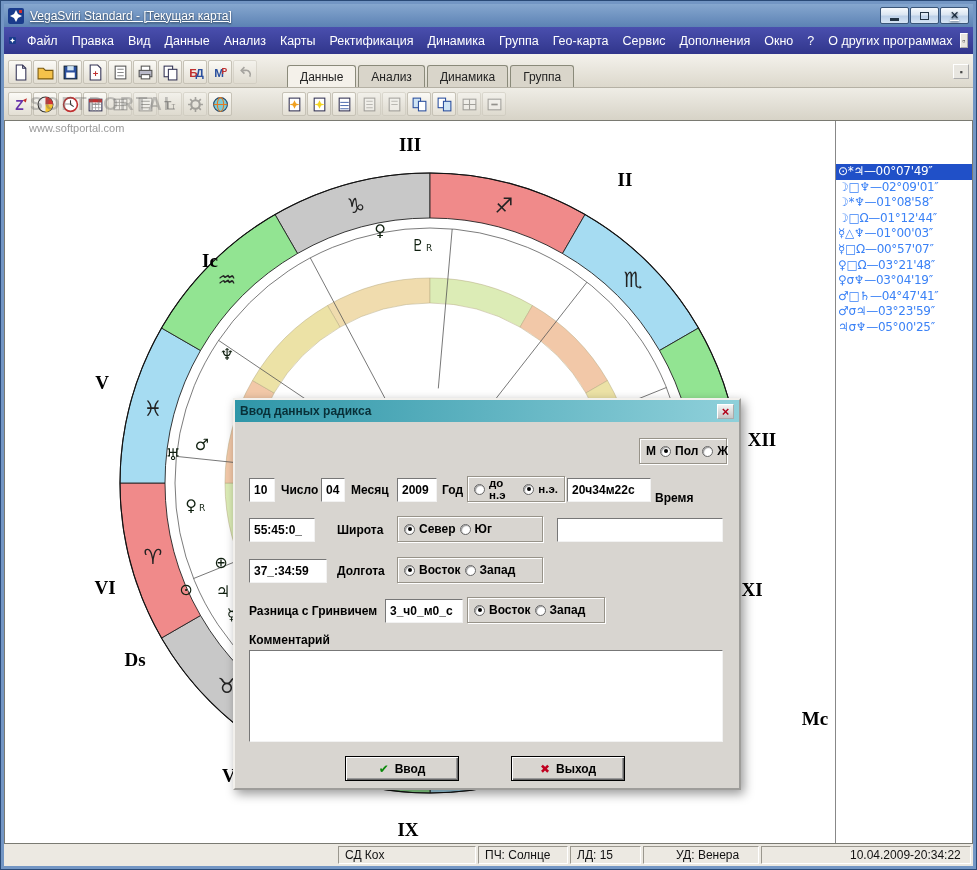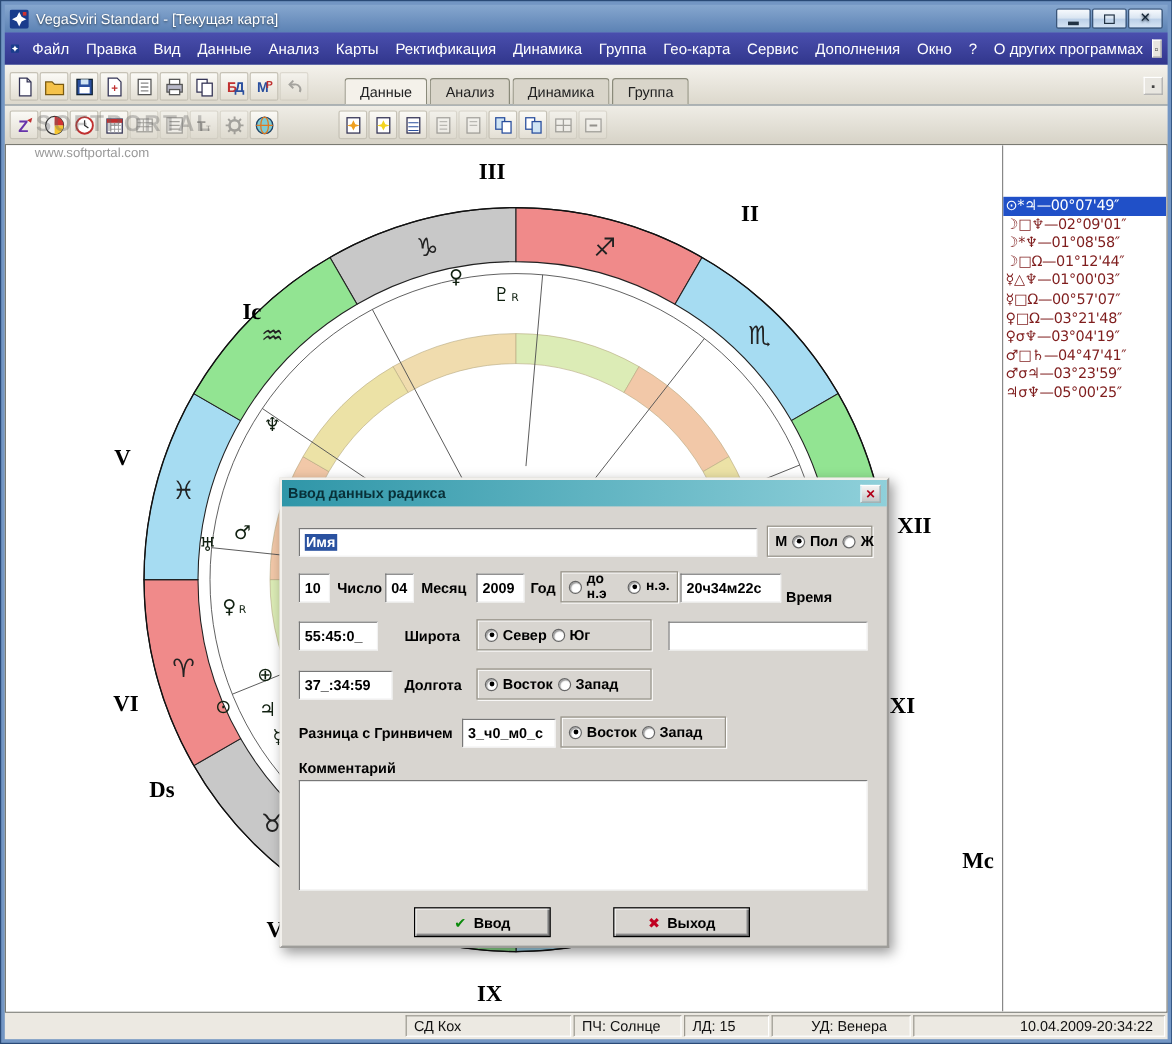--- a/index.html
+++ b/index.html
@@ -1,21 +1,21 @@
 <!DOCTYPE html>
 <html><head>
 <meta charset="utf-8">
 <style>
   html,body{margin:0;padding:0;background:#555;}
   *{box-sizing:border-box;}
   .window{position:relative;width:977px;height:870px;background:#7396c4;border:1px solid #2a4a77;
           padding:3px;display:flex;flex-direction:column;font-family:"Liberation Sans",sans-serif;}
   
   .titlebar{height:23px;display:flex;align-items:center;gap:6px;padding:0 4px;color:#fff;
-            font-size:12px;text-shadow:0 1px 2px #234;background:linear-gradient(#86a7cf,#5c82b4);}
+            font-size:12px;text-shadow:0 1px 2px #234;background:linear-gradient(#86a7cf,#5c82b4);text-decoration:underline;}
   .app-icon{width:16px;height:16px;flex:0 0 auto;}
   .win-controls{margin-left:auto;display:flex;gap:1px;}
   .win-btn{width:29px;height:17px;border:1px solid #3a5578;border-radius:2px;
            background:linear-gradient(#f7fafd 0%,#dbe6f2 45%,#bcd0e8 55%,#d6e4f4);
            display:flex;align-items:center;justify-content:center;color:#123;font-size:11px;line-height:1;}
   .glyph-min{width:9px;height:3px;background:#234;display:block;margin-top:7px;}
   .glyph-max{width:9px;height:8px;border:1px solid #234;display:block;}
   
   .menubar{height:27px;background:linear-gradient(#4a4fae,#31368c);display:flex;align-items:center;
            padding:0 5px;color:#fff;font-size:12.5px;}
@@ -57,21 +57,21 @@
   .sign-glyph{font-family:"DejaVu Sans",sans-serif;font-size:21px;fill:#222;text-anchor:middle;dominant-baseline:central;}
   .house-label{font-family:"Liberation Serif",serif;font-size:19px;font-weight:bold;fill:#000;
                text-anchor:middle;dominant-baseline:central;}
   .planet-glyph{font-family:"DejaVu Sans",sans-serif;font-size:16px;fill:#102010;text-anchor:middle;dominant-baseline:central;}
   .retro{font-family:"DejaVu Sans",sans-serif;font-size:9px;fill:#102010;}
   .deg-label{font-family:"DejaVu Sans",sans-serif;font-size:11px;fill:#333;}
   .cusp{stroke:#555;stroke-width:.8;}
   
   .aspects-panel{width:137px;border-left:1px solid #888;background:#fff;padding-top:10px;
                  font-family:"DejaVu Sans",sans-serif;font-size:12px;overflow:hidden;}
-  .aspect-row{height:15.6px;line-height:15.6px;padding:0 2px;color:#7f1d1d;white-space:nowrap;letter-spacing:-0.3px;}
+  .aspect-row{height:15.6px;line-height:15.6px;padding:0 2px;color:#3b82f6;white-space:nowrap;letter-spacing:-0.3px;}
   .aspect-row.selected{background:#2050c8;color:#fff;margin-top:33px;}
   
   .statusbar{height:22px;background:#ece9e2;display:flex;gap:2px;padding:2px;font-size:12px;color:#111;}
   .sb-seg{border:1px solid;border-color:#9a978e #fff #fff #9a978e;padding:0 6px;display:flex;align-items:center;
           white-space:nowrap;overflow:hidden;}
   .sb-seg:nth-child(1){width:330px;margin-top:44px;}
   .sb-seg:nth-child(2){width:138px;}
   .sb-seg:nth-child(3){width:90px;}
   .sb-seg:nth-child(4){width:71px;}
   .sb-seg:nth-child(5){width:116px;padding-left:32px;}
@@ -467,23 +467,20 @@
 
     <div class="dialog">
       <div class="dialog-title">
         <span>Ввод данных радикса</span>
         <div class="dlg-close">
             <span>×</span>
           </div>
       </div>
       <div class="dlg-body">
 
-        <div class="field" style="left:14px;top:18px;width:382px">
-          <span class="sel-text">Имя</span>
-        </div>
         <div class="grp" style="left:404px;top:16px;width:88px">
           <span>М</span>
           <span class="radio sel"></span>
           <span>Пол</span>
           <span class="radio"></span>
           <span>Ж</span>
         </div>
 
         <div class="field" style="left:14px;top:56px;width:26px">10</div>
         <div class="lbl" style="left:46px;top:56px">Число</div>

